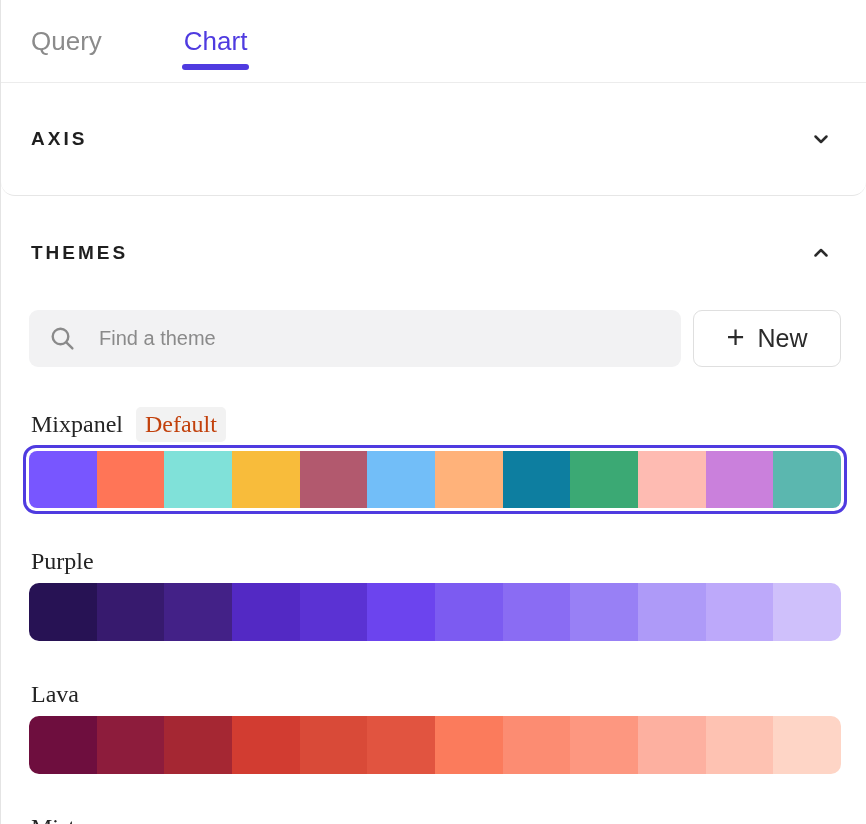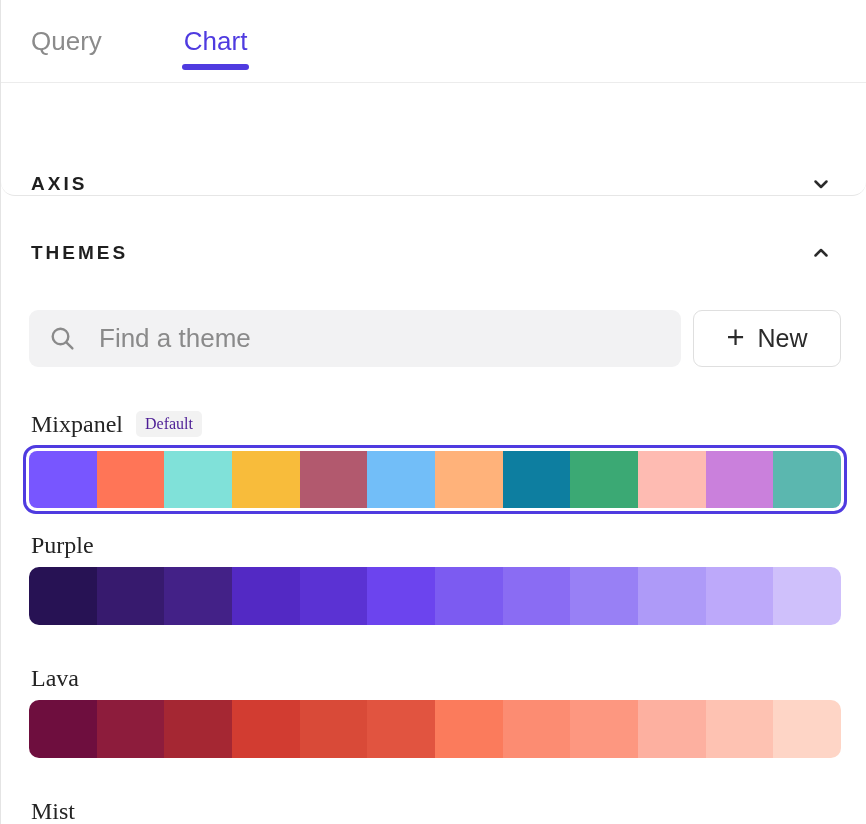--- a/index.html
+++ b/index.html
@@ -9,61 +9,61 @@
   
   .tabbar { display:flex; align-items:stretch; gap:46px; padding:12px 30px; height:83px;
             border-bottom:1px solid #ececec; }
   .tab { display:flex; align-items:center; font-size:26px; font-weight:500; color:#8b8b8b;
          position:relative; cursor:pointer; }
   .tab.active { color:#4F3BE0;margin-left:36px; }
   .tab.active::after { content:""; position:absolute; left:-2px; right:-2px; bottom:0;
          height:6px; border-radius:3px; background:#4F3BE0; }
 
   
-  .axis-section { height:113px; display:flex; align-items:flex-end; justify-content:space-between;
+  .axis-section { height:113px; display:flex; align-items:center; justify-content:space-between;
          padding:0 34px 0 30px; border-bottom:1px solid #e6e6e6; border-radius:0 0 14px 14px; }
   .section-title { font-size:19px; font-weight:700; letter-spacing:3px; color:#1f1f1f; }
   .chev { width:22px; height:22px; }
   .chev svg { display:block; }
 
   .themes-header { display:flex; align-items:center; justify-content:space-between;
          padding:46px 34px 26px 30px; }
 
   
   .search-row { display:flex; gap:12px; margin:20px 25px 0 28px; height:57px; }
   .search-box { flex:1; position:relative; }
   .search-box input { width:100%; height:57px; border:none; outline:none; background:#f2f2f3;
-         border-radius:9px; padding:0 20px 0 70px; font-size:26px; color:#555;
+         border-radius:9px; padding:0 20px 0 70px; font-size:20px; color:#555;
          font-family:"Liberation Sans", sans-serif; }
   .search-box input::placeholder { color:#8a8a8a; opacity:1; }
   .search-icon { position:absolute; left:20px; top:15px; width:27px; height:27px; }
   .new-btn { width:148px; height:57px; background:#fff; border:1px solid #dfdfdf; border-radius:9px;
          display:flex; align-items:center; justify-content:center; gap:13px; cursor:pointer;
          font-size:25px; font-weight:500; color:#2b2b2b; }
   .new-btn .plus { font-size:31px; font-weight:400; line-height:1; margin-top:-3px; }
 
   
   .theme-label-row { display:flex; align-items:center; gap:13px; margin:0 25px 0 30px;
          height:30px;font-family:Liberation Serif, serif; }
   .theme-name { font-size:24px; font-weight:500; color:#242424; }
-  .theme-badge { font-size:16px; color:#4c1d95; background:#f2f2f2; border-radius:5px;
+  .theme-badge { font-size:24px; color:#c2410c; background:#f2f2f2; border-radius:5px;
          padding:4px 9px; }
   .palette-wrap { margin:6px 19px 0 22px; border:3px solid #4F3BE0; border-radius:13px;
          padding:3px; cursor:pointer; }
   .palette-wrap.plain { border:none; padding:0; margin:7px 25px 0 28px; border-radius:10px; }
   .palette { display:flex; height:57px; border-radius:8px; overflow:hidden; }
   .palette-wrap.plain .palette { height:58px; border-radius:10px; }
   .swatch { flex:1; }
   .tex-dark-dots  { background-image:radial-gradient(rgba(0,0,0,0.20) 1.2px, transparent 1.3px);
                     background-size:7px 7px; }
   .tex-light-dots { background-image:radial-gradient(rgba(255,255,255,0.45) 1.2px, transparent 1.3px);
                     background-size:7px 7px; }
 
   .mt-label-mixpanel { margin-top:42px; }
-  .mt-label-purple   { margin-top:16px; }
+  .mt-label-purple   { margin-top:32px; }
   .mt-label-lava     { margin-top:38px; }
   .mt-label-mist     { margin-top:38px; }
 </style>
 </head>
 <body>
 
 <div class="tabbar">
   <div class="tab">Query</div>
   <div class="tab active">Chart</div>
 </div>

